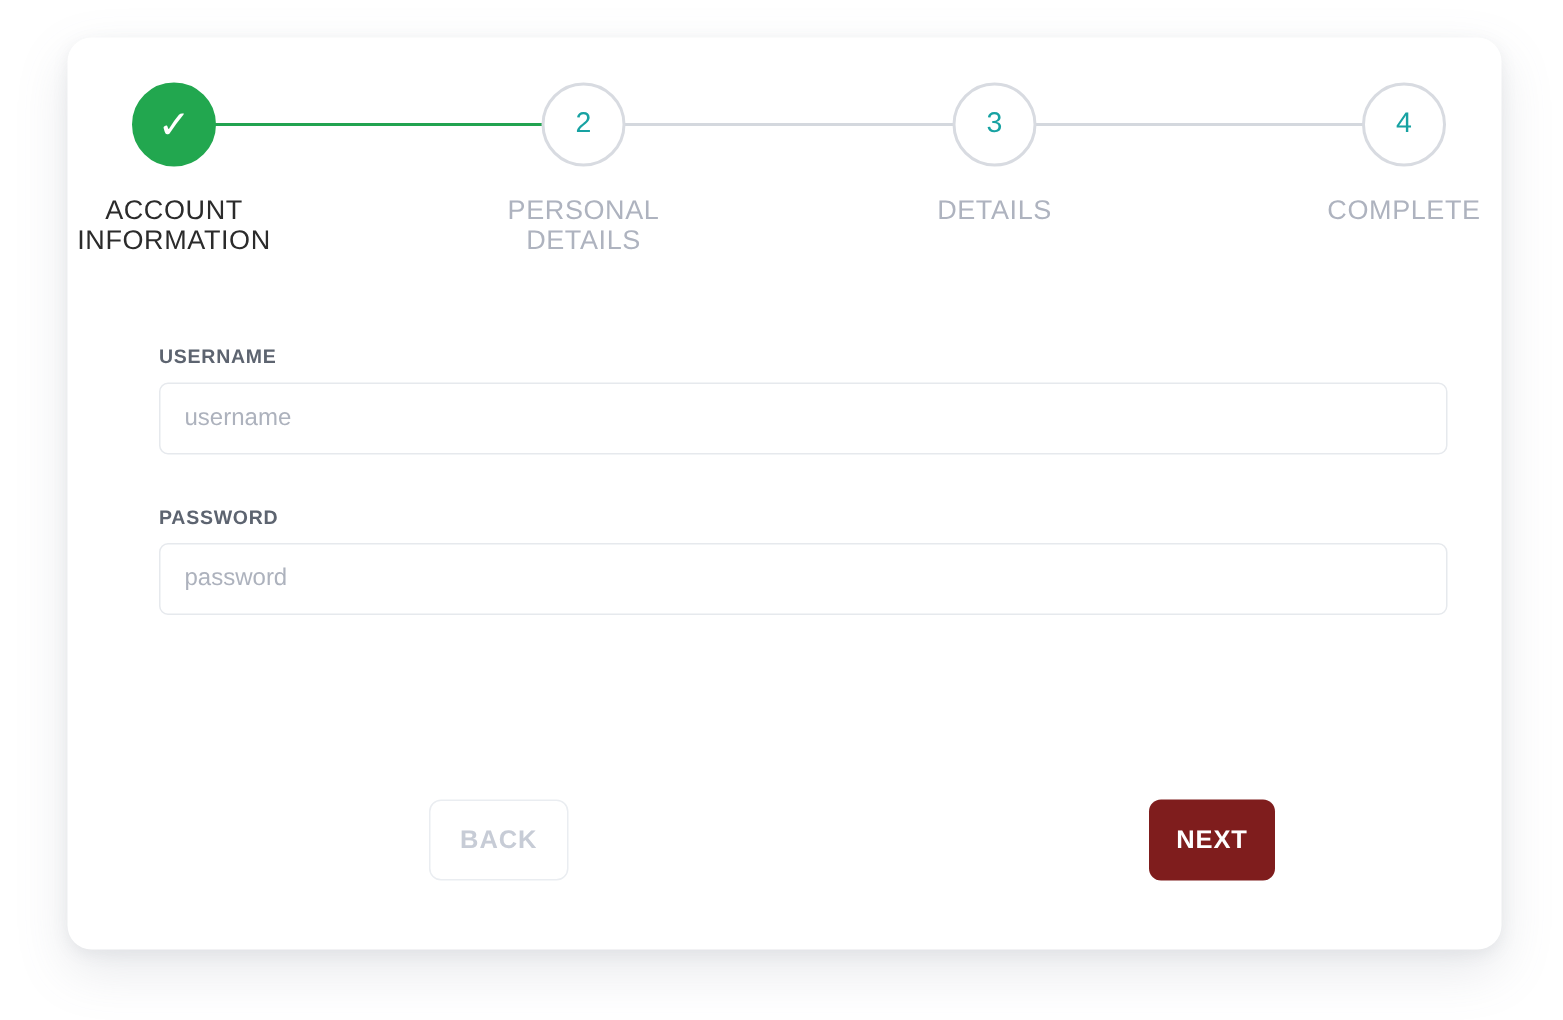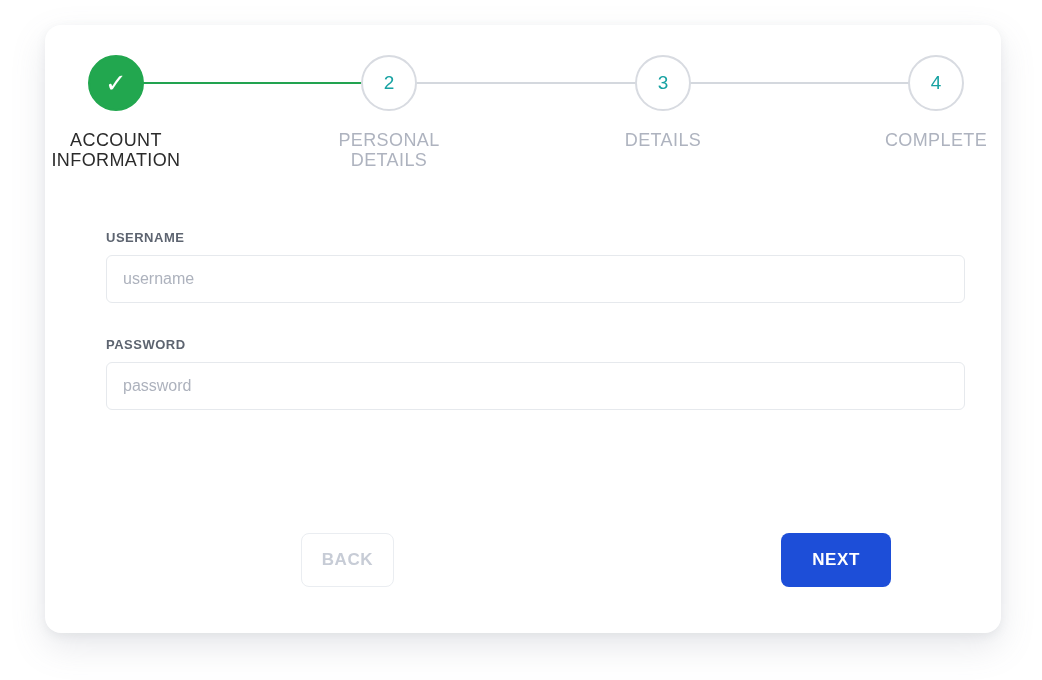--- a/index.html
+++ b/index.html
@@ -131,21 +131,21 @@
     background: #ffffff;
     border: 1px solid #e6e9ed;
     border-radius: 6px;
     outline: none;
   }
   .field-input::placeholder { color: #adb2bd; }
 
   
   .footer {
     position: absolute;
-    left: 76px;
+    left: 61px;
     top: 508px;
     width: 859px;
     height: 58px;
   }
 
   .btn {
     position: absolute;
     top: 0;
     height: 54px;
     border-radius: 8px;
@@ -164,22 +164,22 @@
     left: 180px;
     width: 93px;
     background: #ffffff;
     border: 1px solid #eaedf1;
     color: #c7ccd6;
     cursor: default;
   }
 
   .btn-next {
     left: 660px;
-    width: 110px;
-    background: #1d4ed8;
+    width: 84px;
+    background: #7f1d1d;
     color: #ffffff;
   }
 </style>
 </head>
 <body>
 
 <div id="app">
   <div class="wizard-card">
 
     <div class="stepper">

